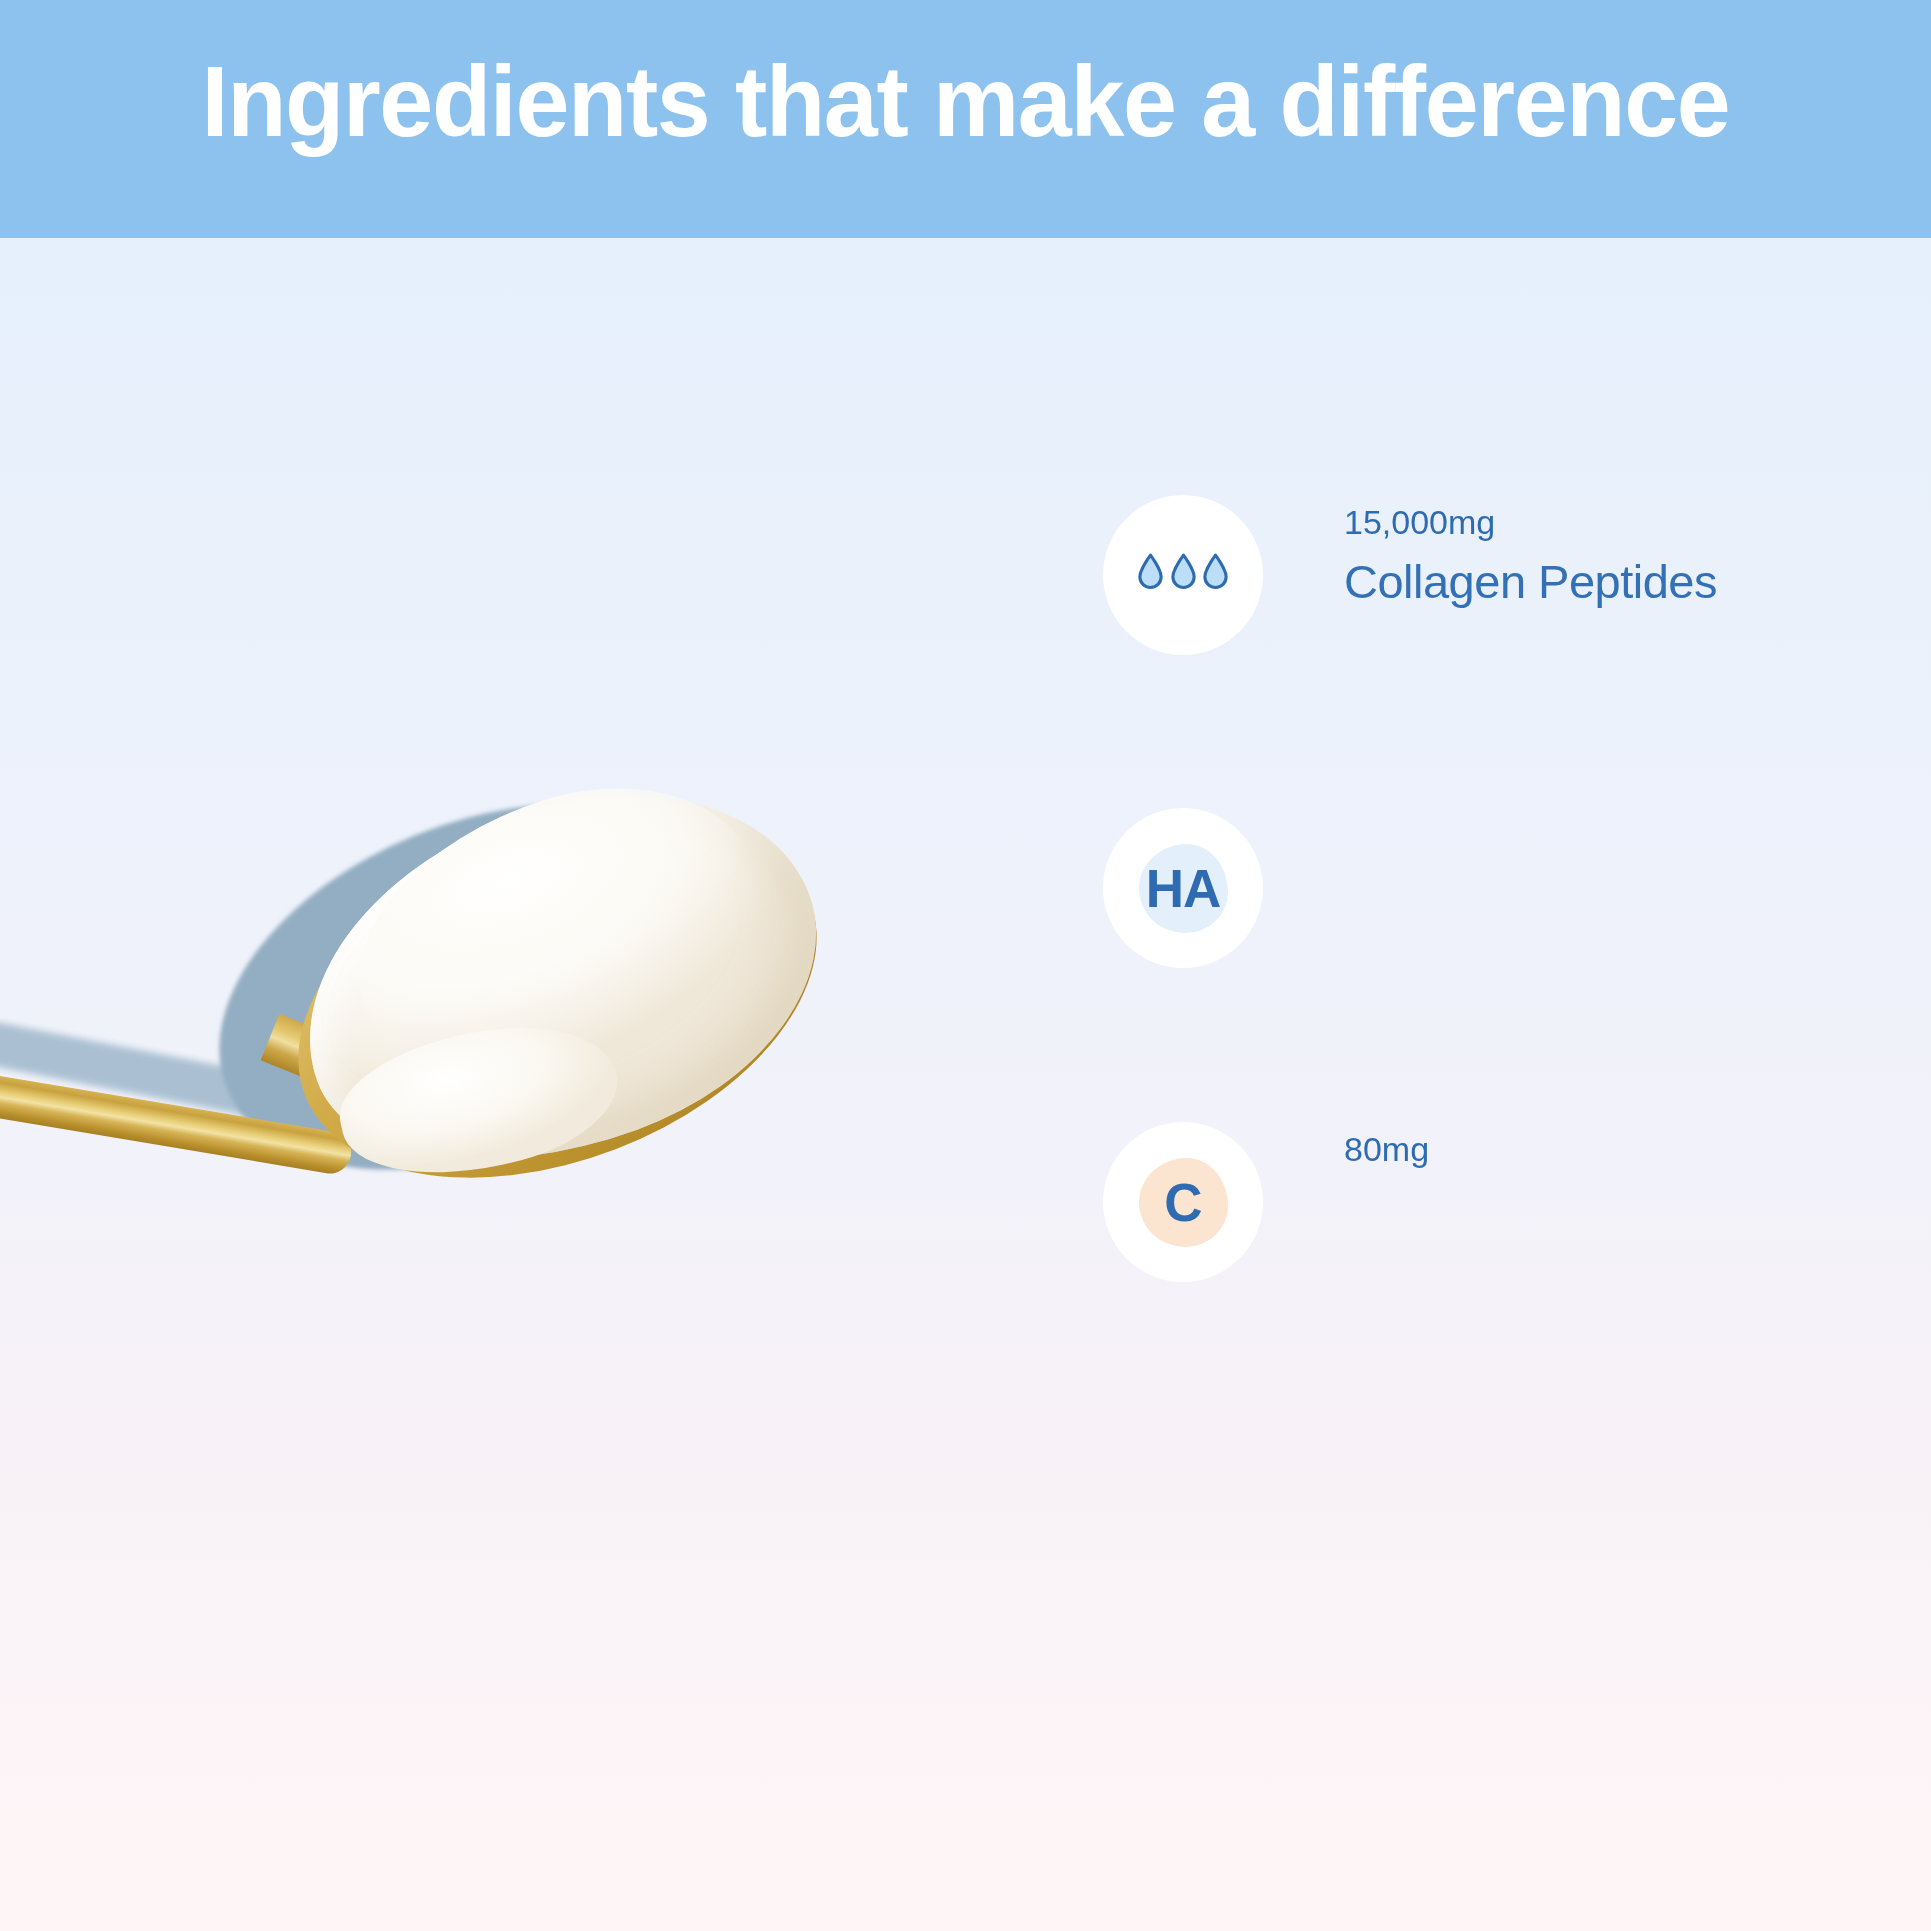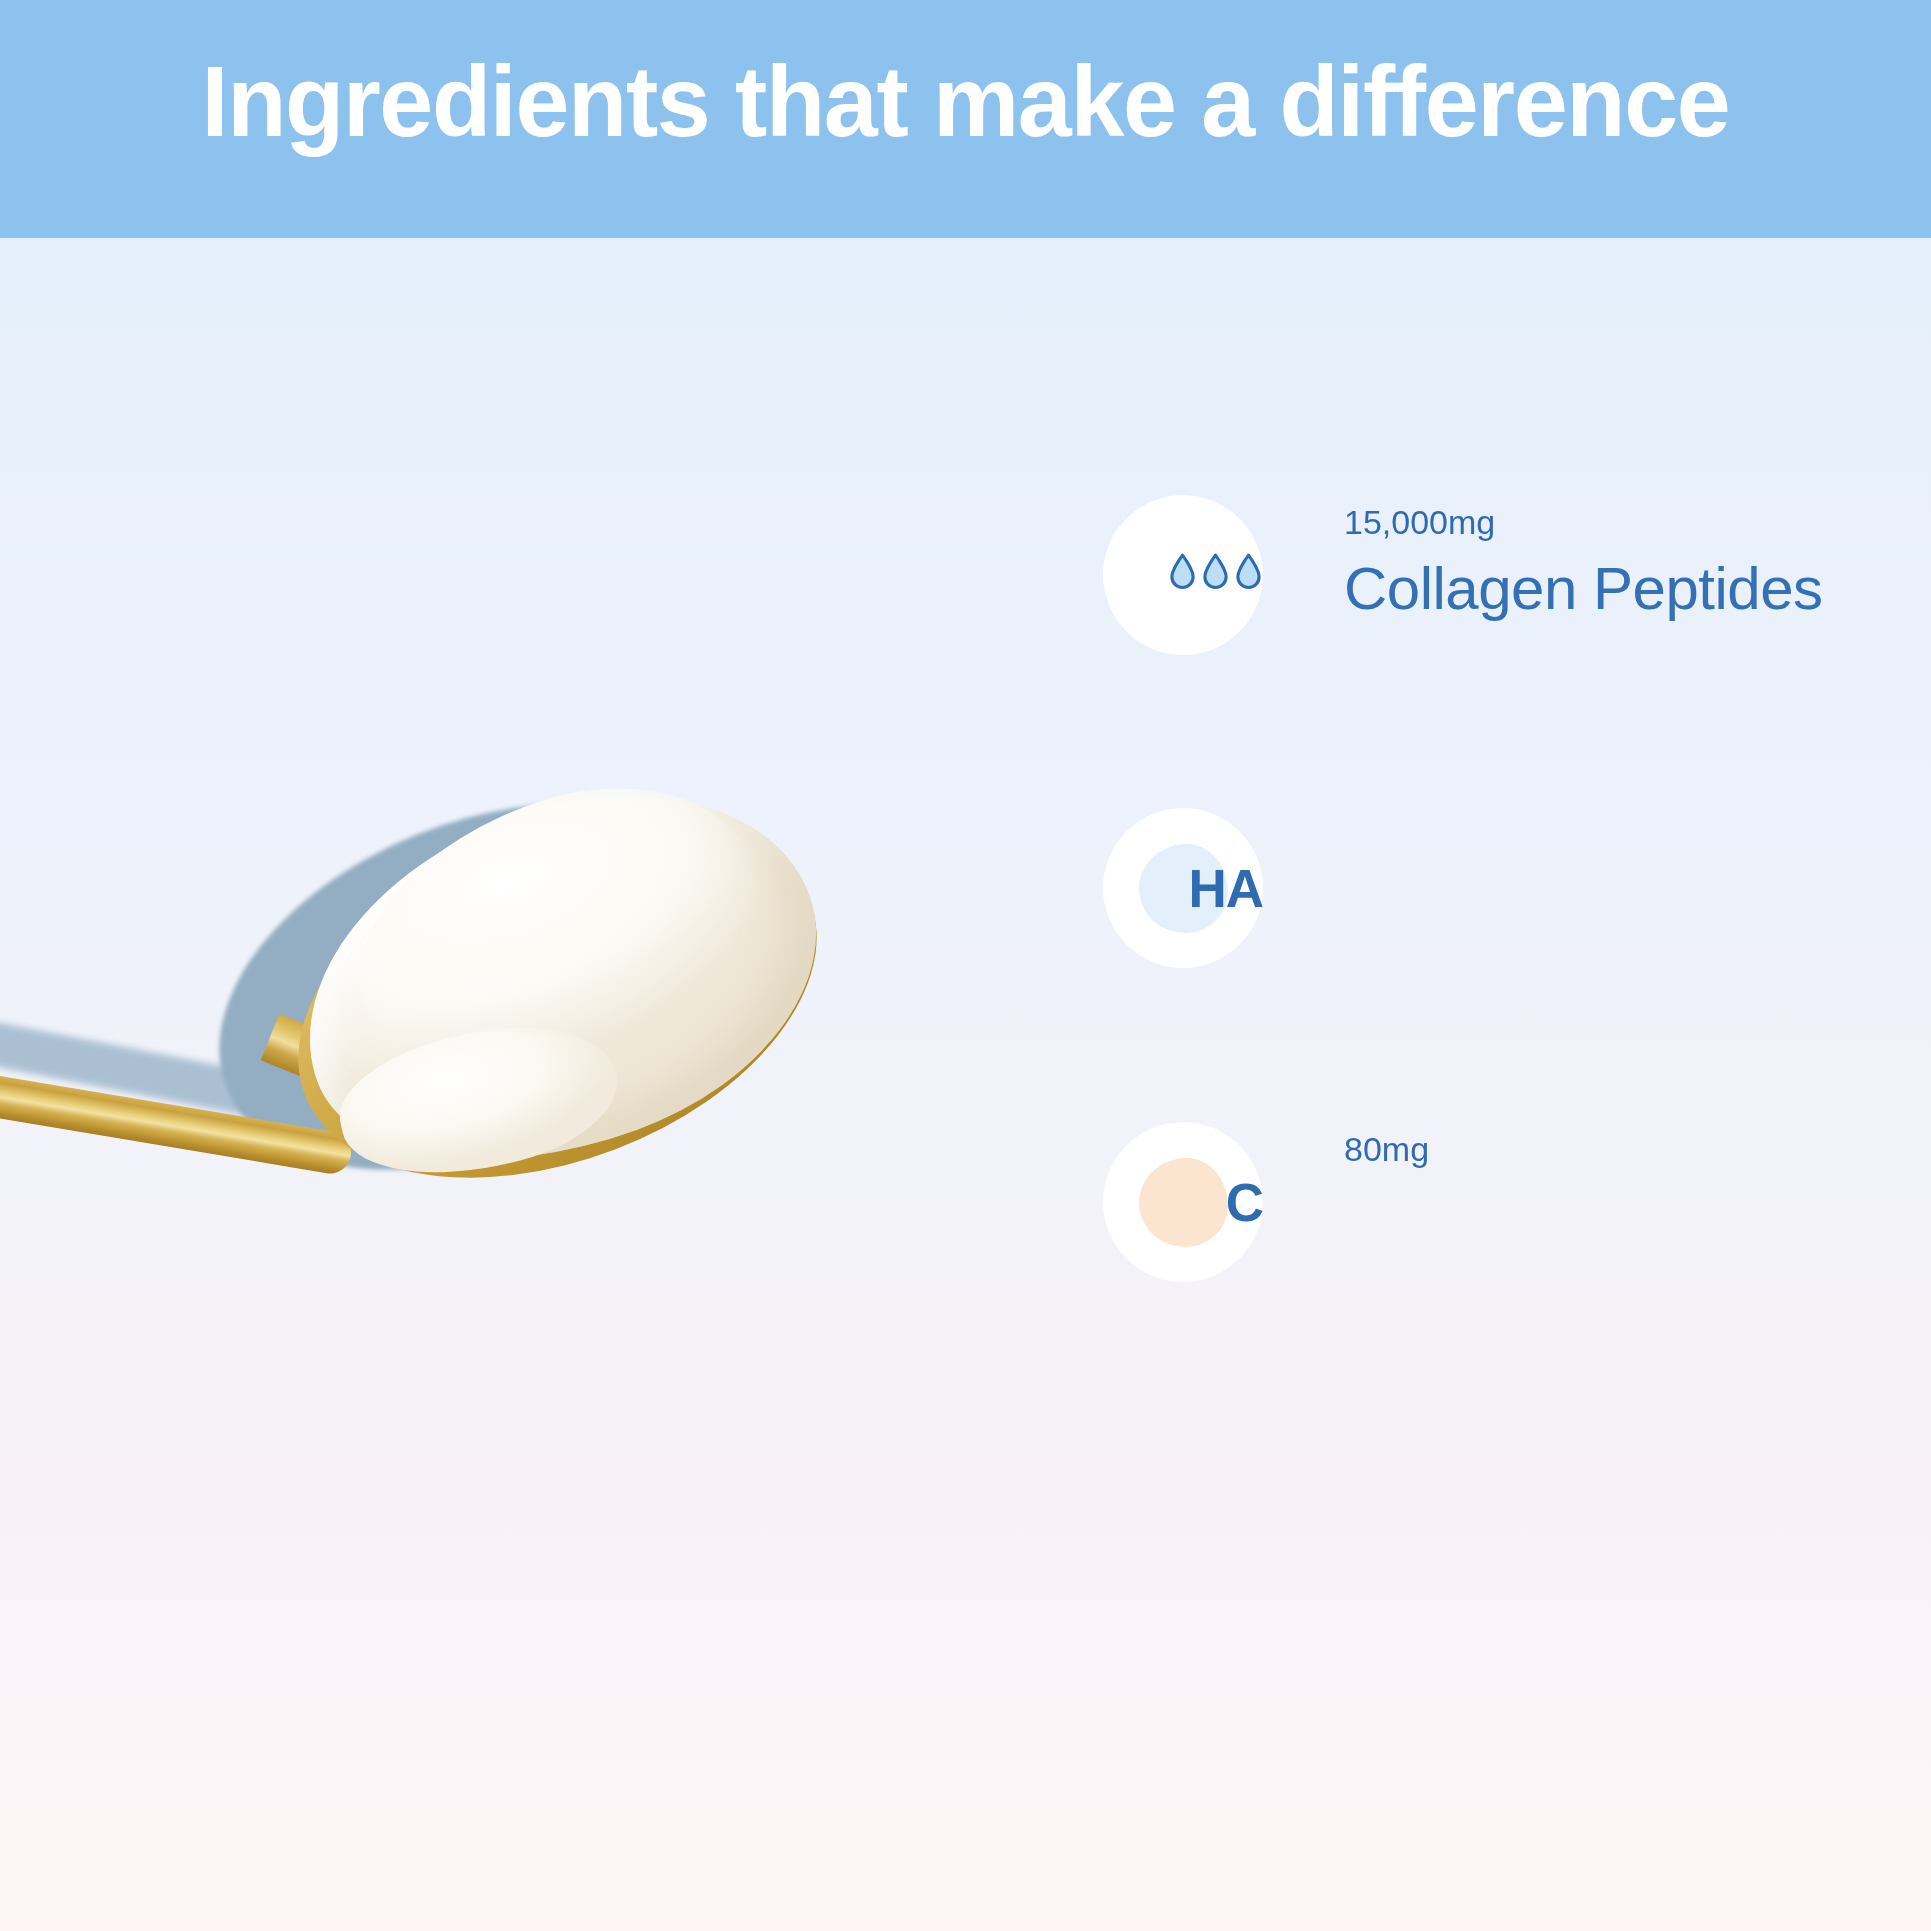--- a/index.html
+++ b/index.html
@@ -201,21 +201,21 @@
   .ingredient-badge {
     position: absolute;
     left: 0;
     top: 0;
     width: 160px;
     height: 160px;
     border-radius: 50%;
     background: #ffffff;
     display: flex;
     align-items: center;
-    justify-content: flex-end;
+    justify-content: center;
   }
   .badge-blob {
     position: absolute;
     left: 50%;
     top: 50%;
     width: 89px;
     height: 89px;
     margin-left: -44px;
     margin-top: -44px;
     border-radius: 54% 46% 48% 52% / 50% 54% 46% 50%;
@@ -259,21 +259,21 @@
     font-size: 34px;
     font-weight: 400;
     line-height: 1.1;
     letter-spacing: 0px;
     white-space: nowrap;
   }
   .ingredient-name {
     margin-top: 15.4px;
     color: #3370b5;
     font-family: "Liberation Sans", sans-serif;
-    font-size: 60px;
+    font-size: 47px;
     font-weight: 400;
     line-height: 1.1;
     letter-spacing: -0.5px;
     white-space: nowrap;
   }
 </style>
 </head>
 <body>
 
 <div class="canvas">

